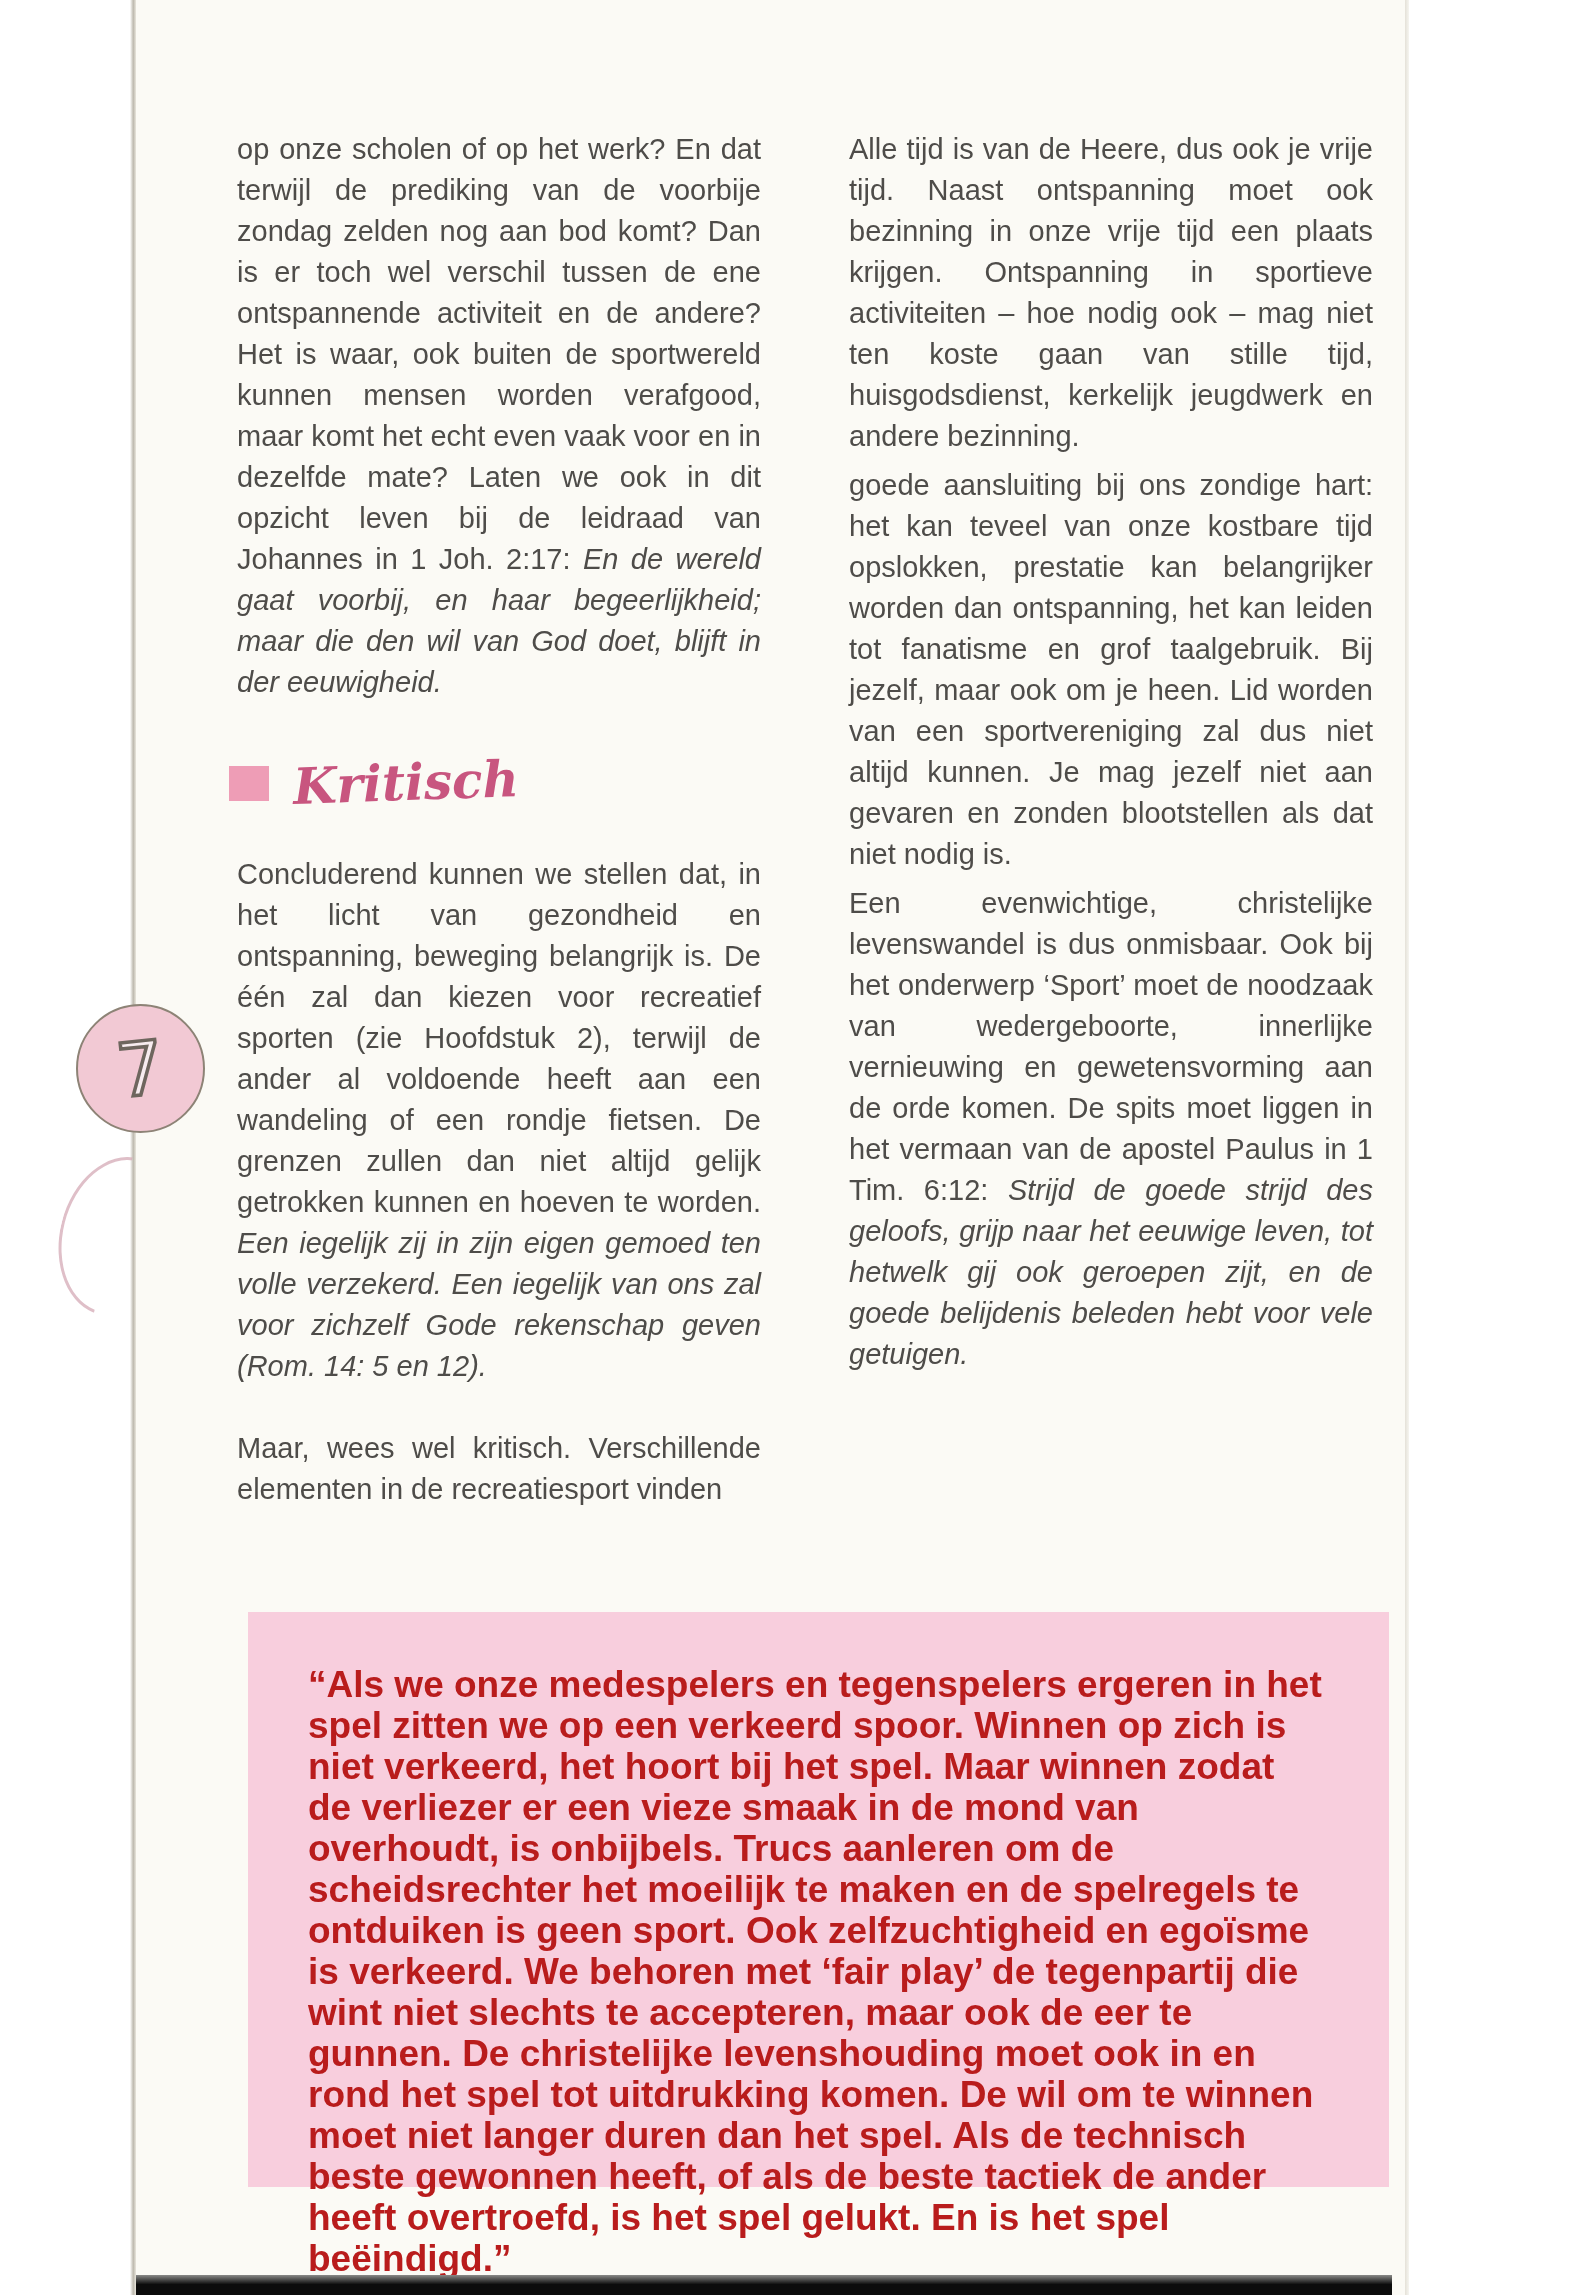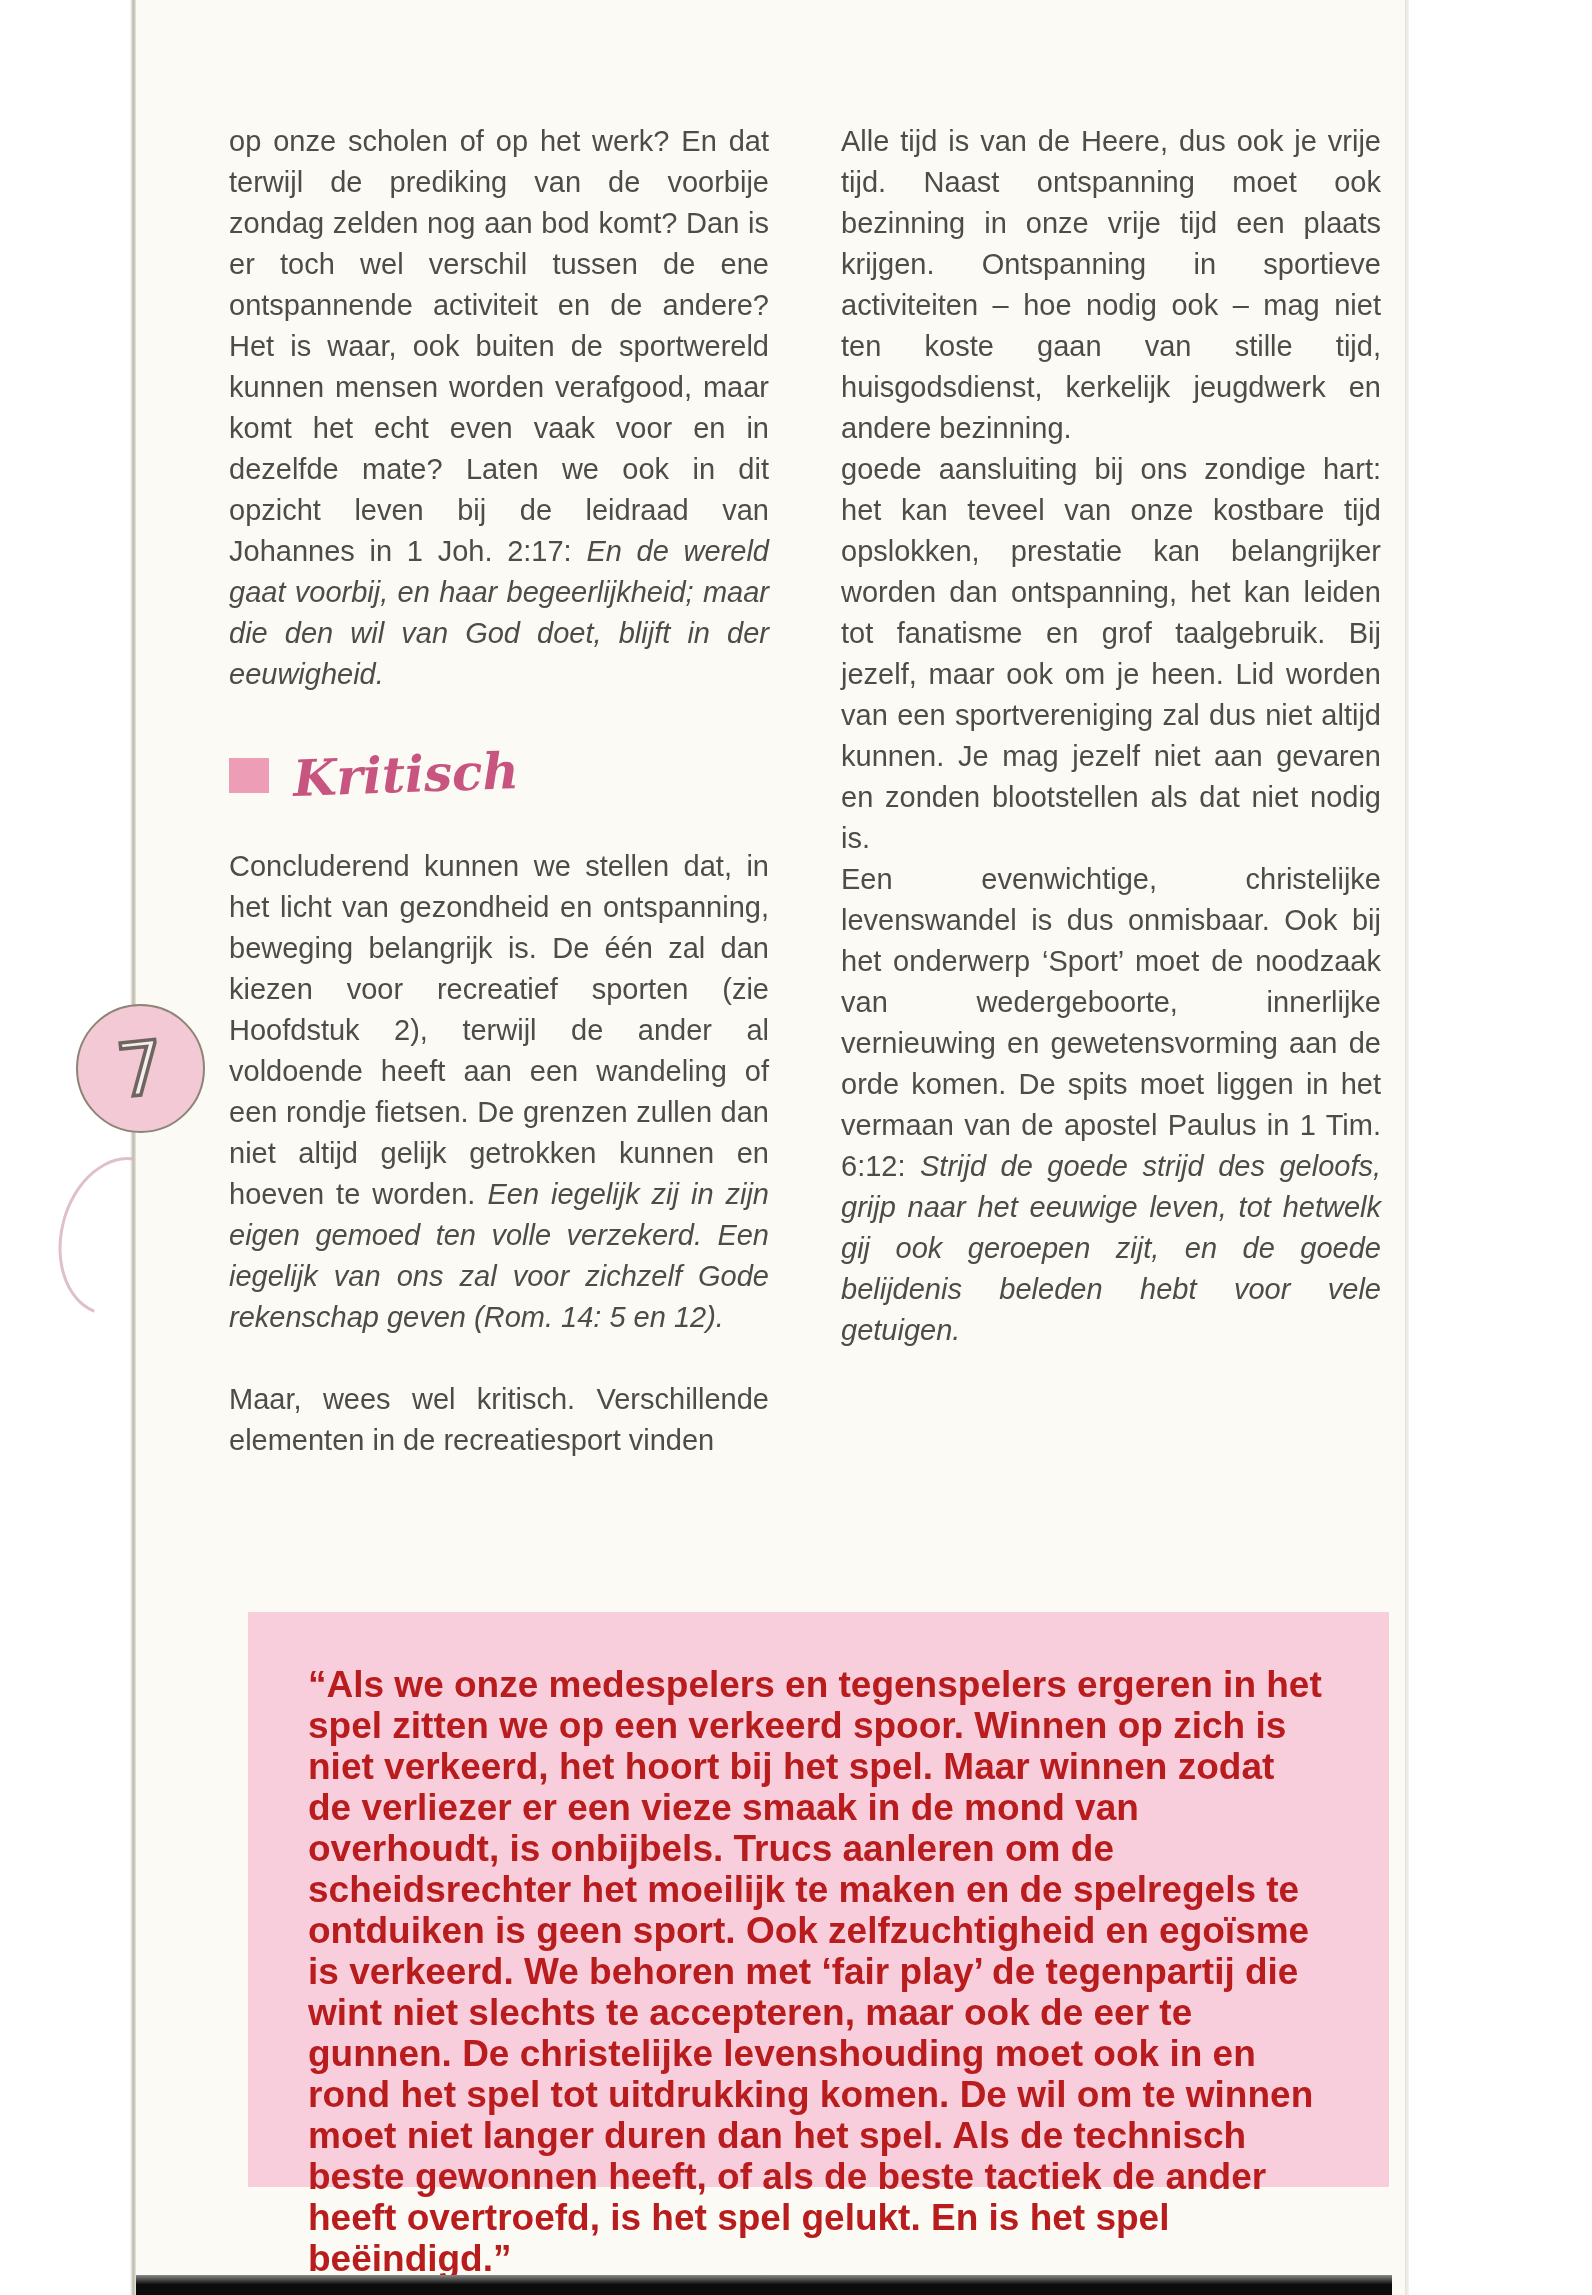--- a/index.html
+++ b/index.html
@@ -44,21 +44,21 @@
     width: 540px;
     font-size: 29px;
     line-height: 41px;
     color: #4e4c49;
     text-align: justify;
     hyphens: auto;
     -webkit-hyphens: auto;
   }
   .col-left  { left: 229px; }
   .col-right { left: 841px; }
-  .col p { margin: 0; }
+  .col p { margin: 8px; }
   .col p.gap-before { margin-top: 41px; }
   .col em { font-style: italic; }
 
   
   .kritisch-row {
     display: flex;
     align-items: center;
     gap: 24px;
     margin: 54px 0 45px 0;
   }

